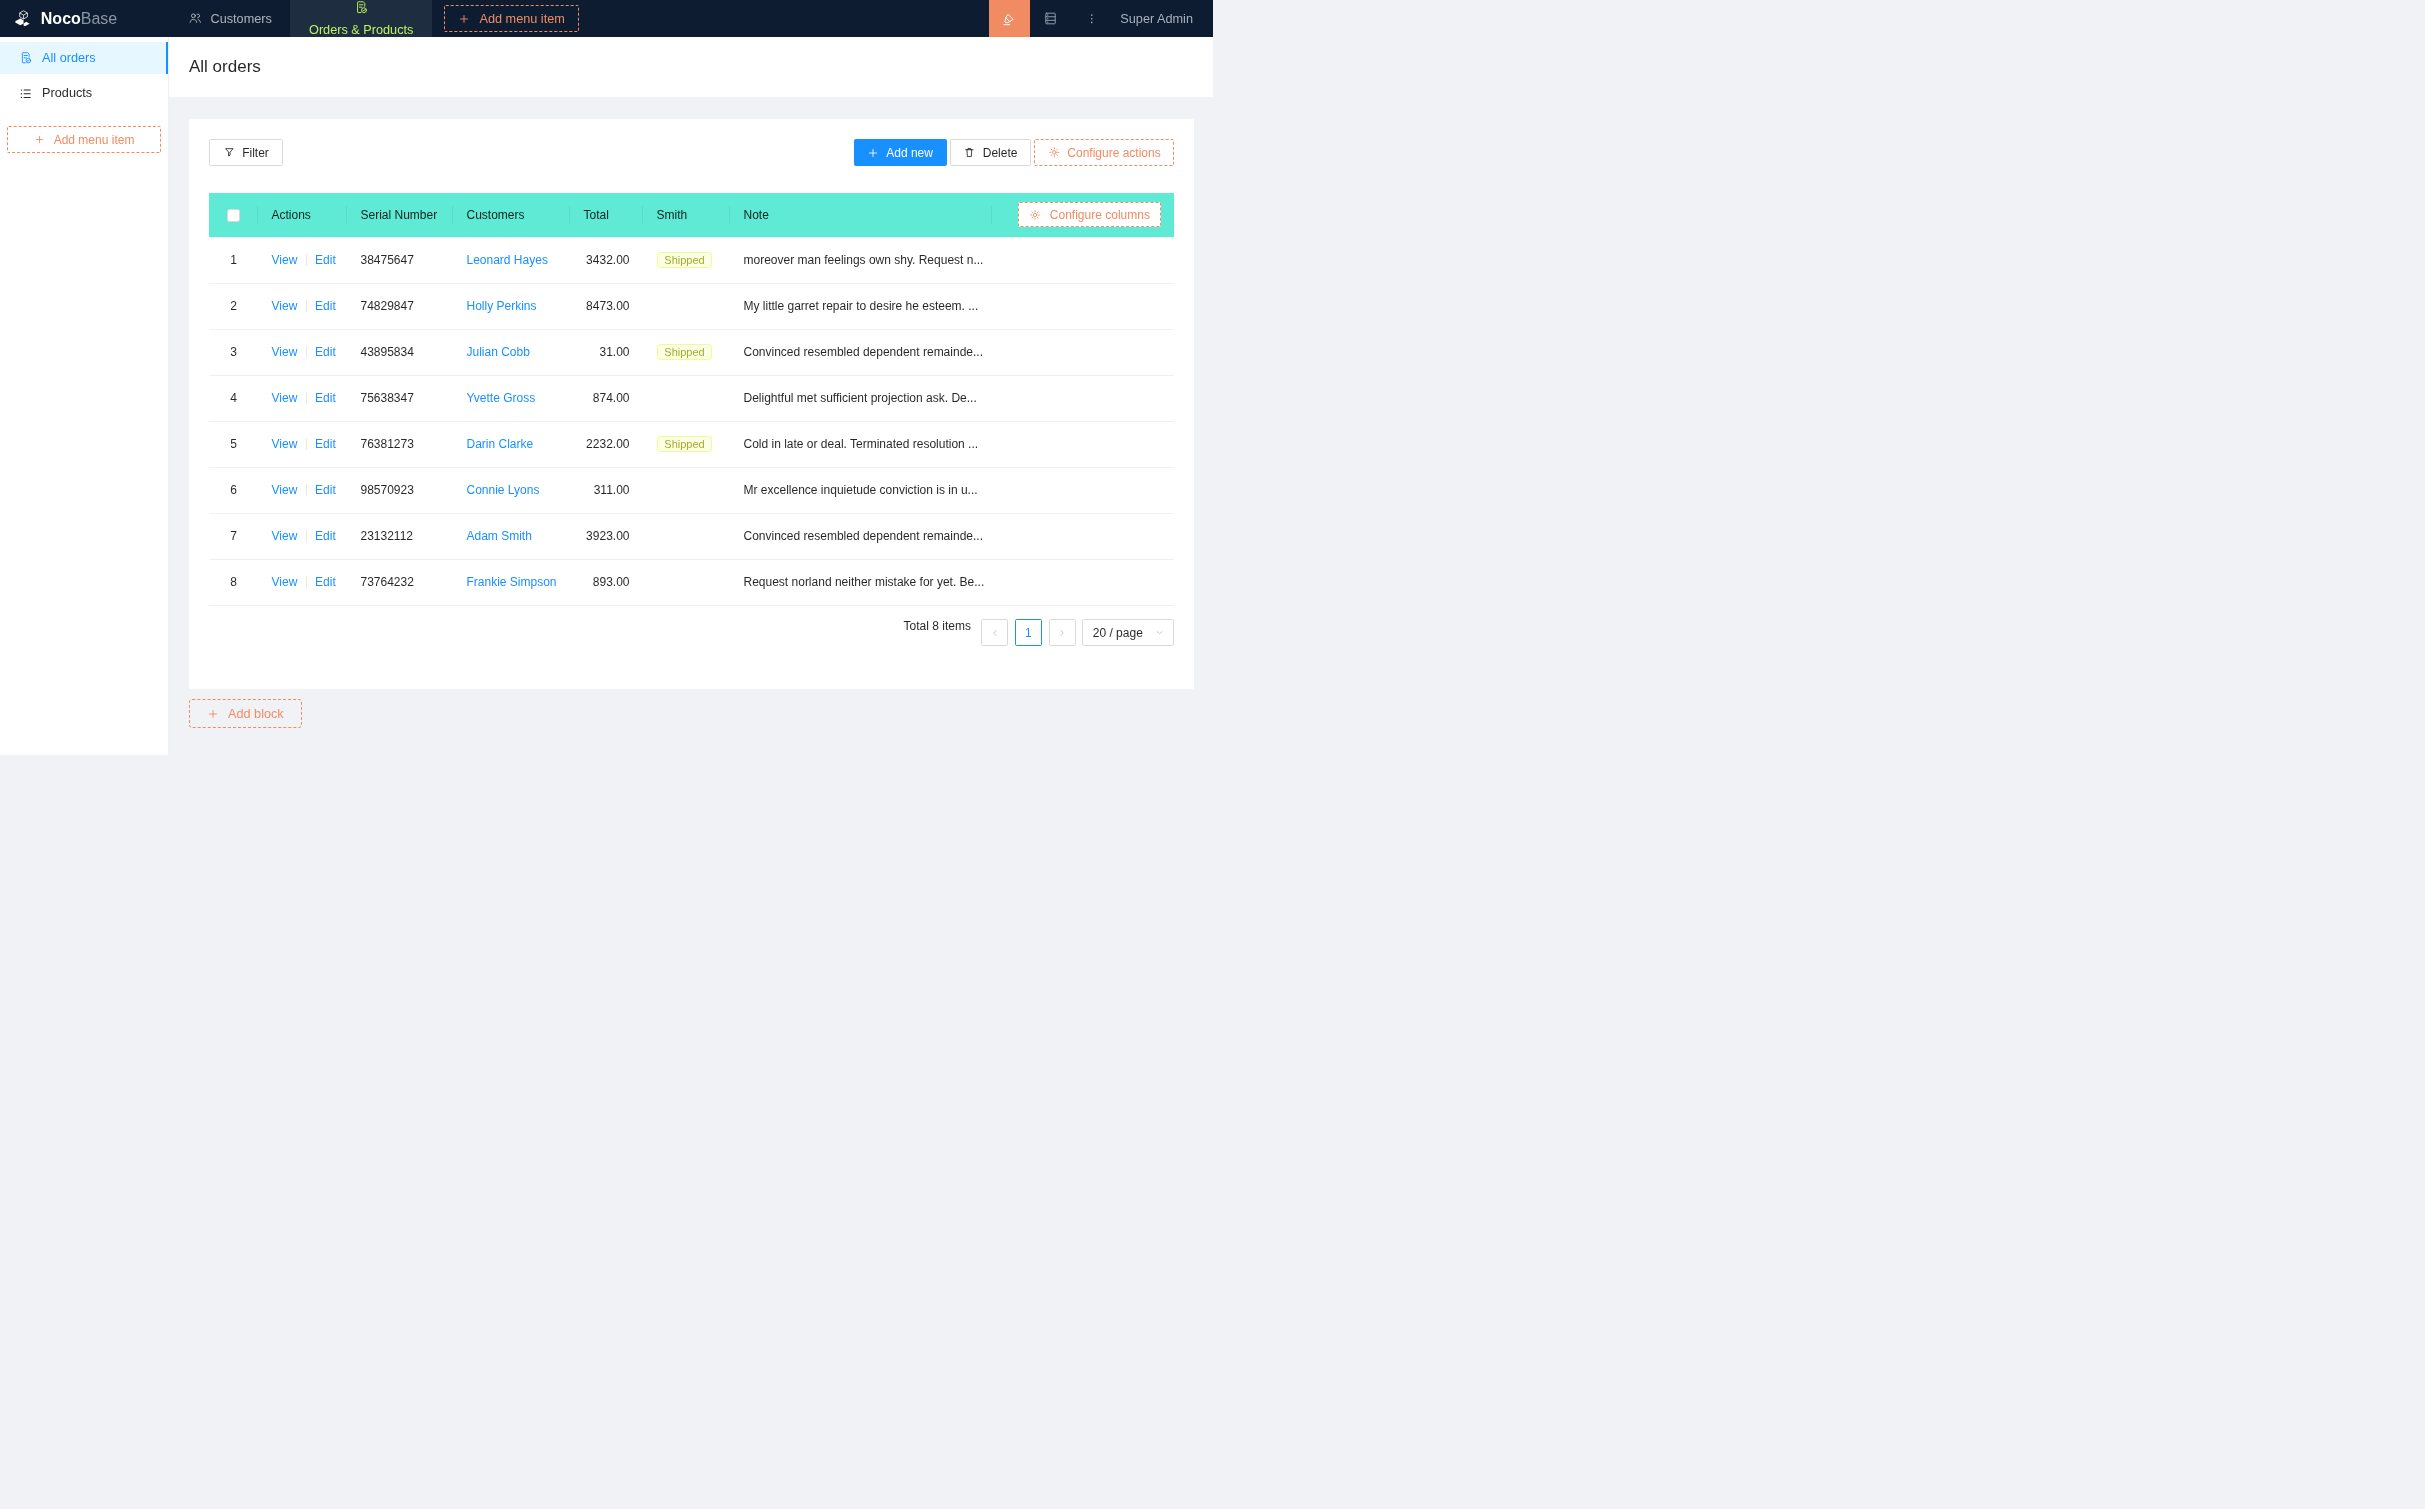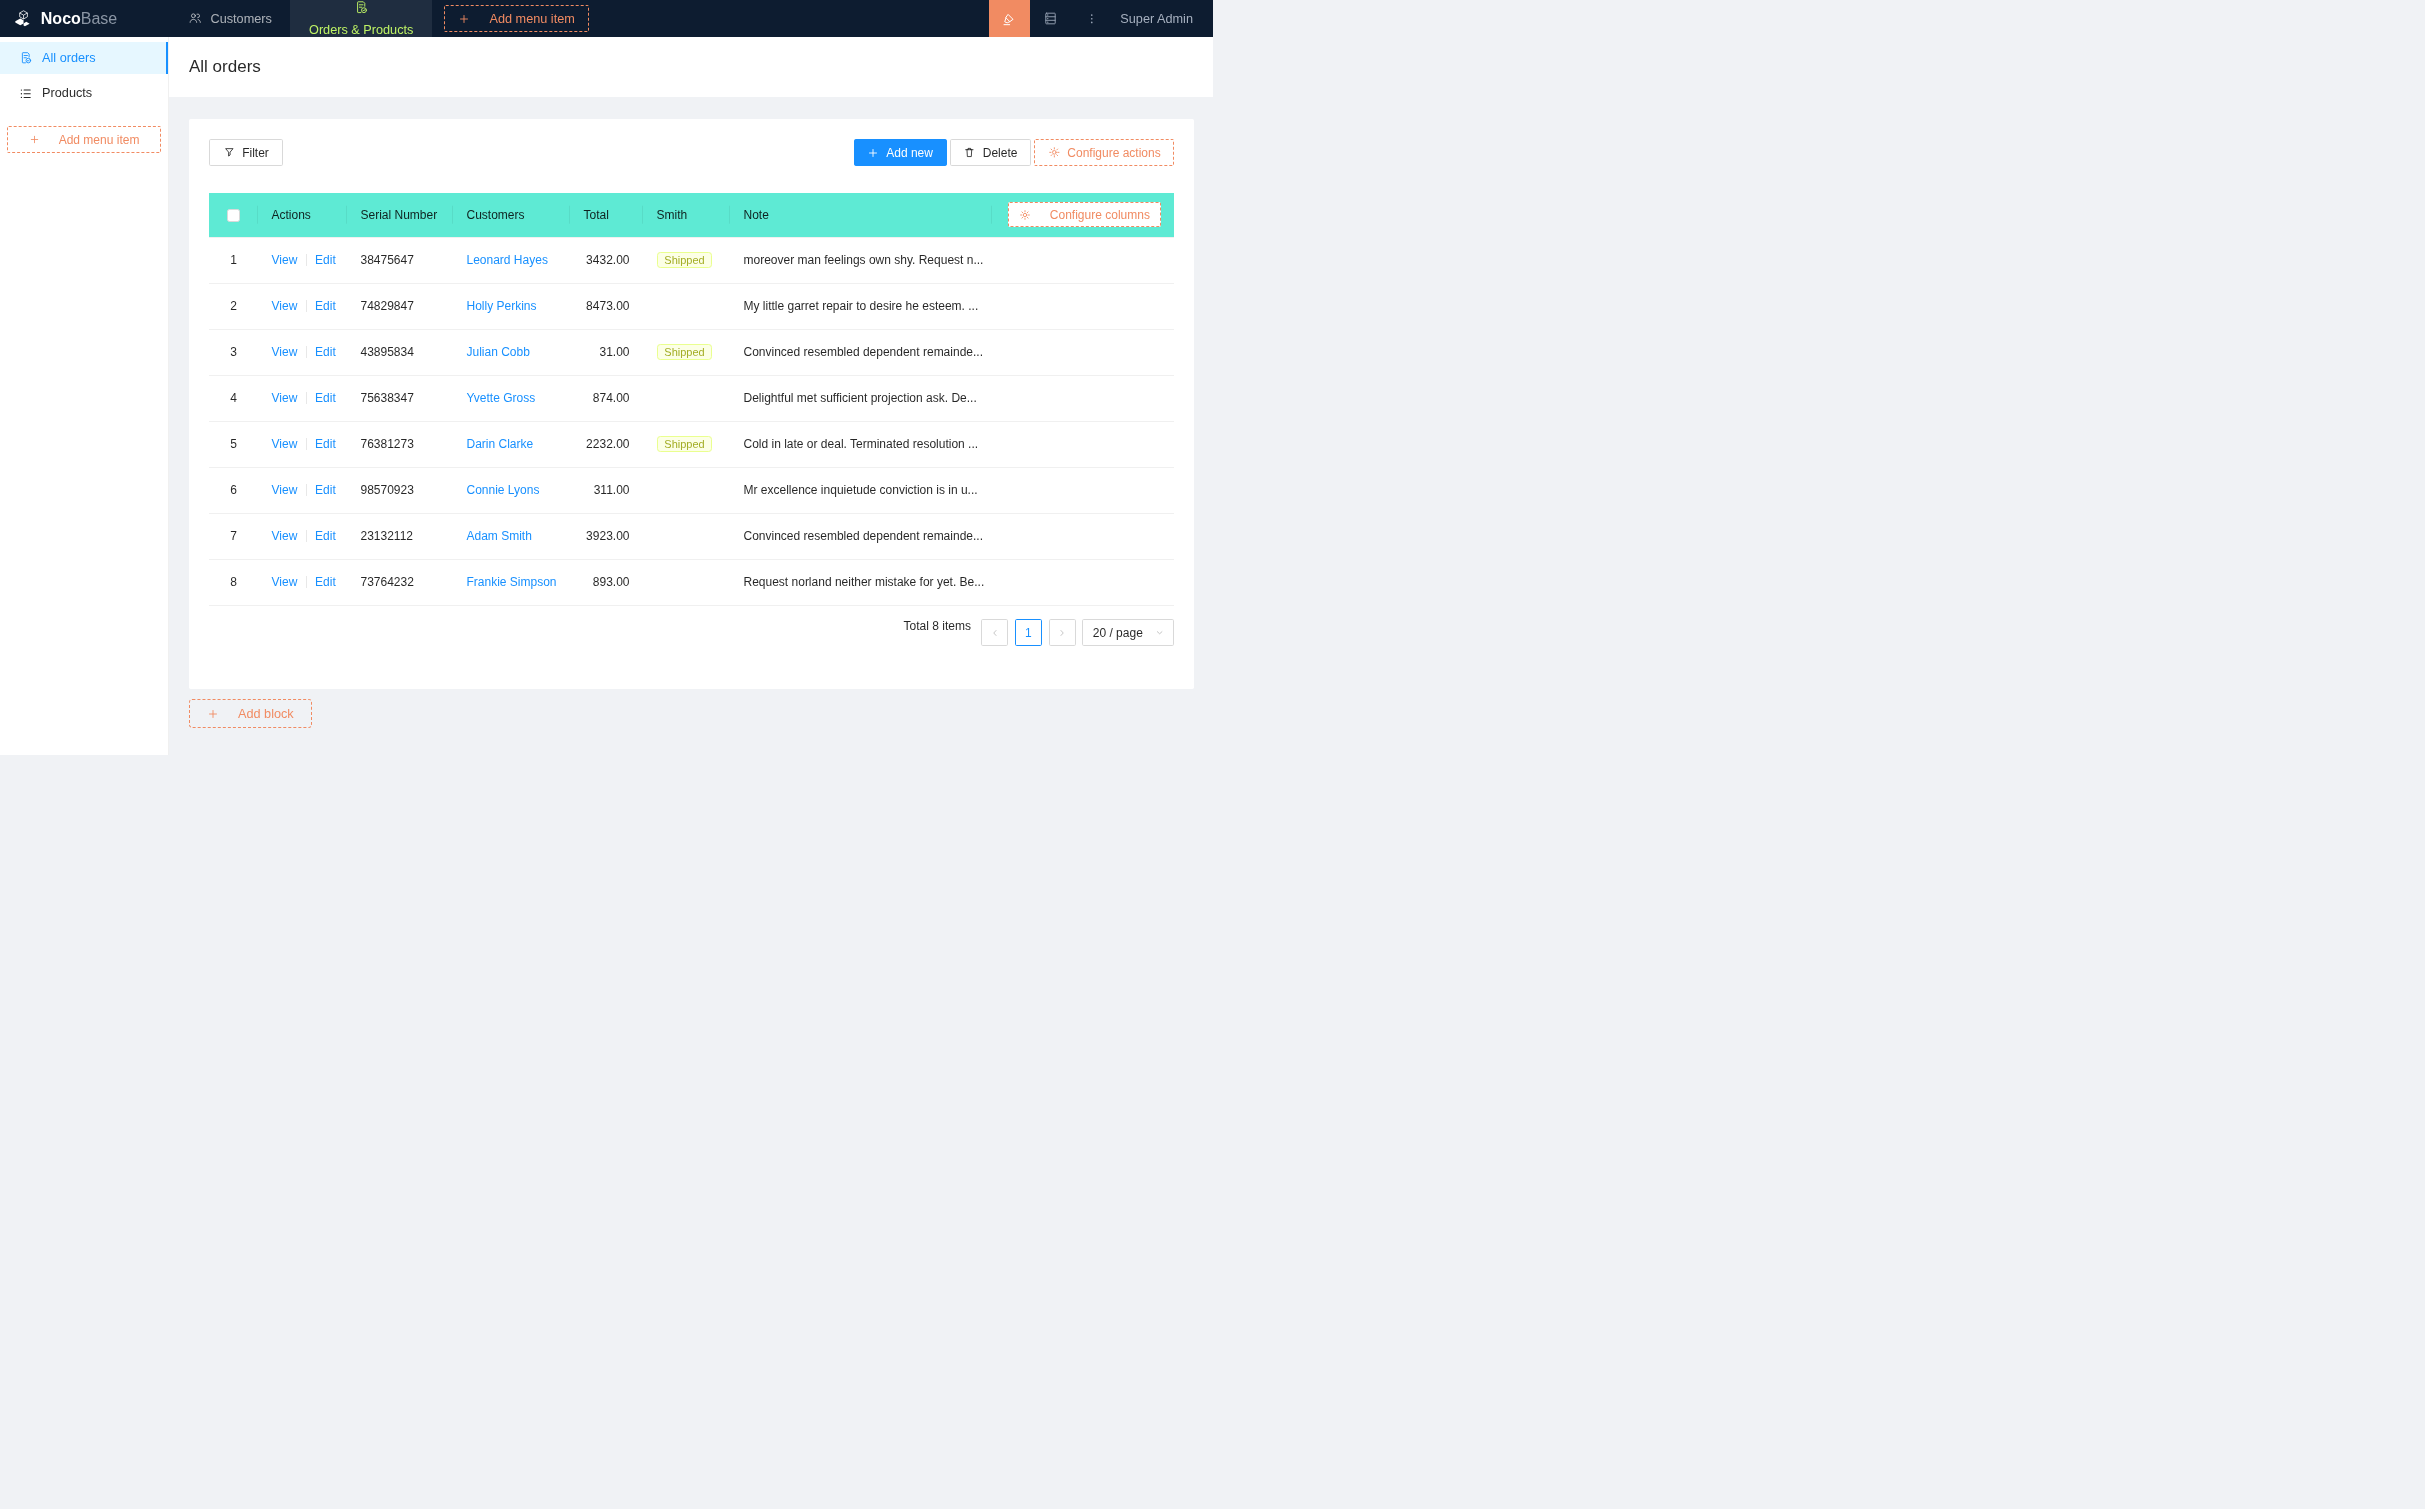--- a/index.html
+++ b/index.html
@@ -19,21 +19,21 @@
   
   .topnav{height:37px;background:var(--header-bg);display:flex;align-items:stretch;color:rgba(255,255,255,0.65);}
   .logo-area{width:169px;display:flex;align-items:center;gap:6.8px;padding-left:12px;flex-shrink:0;cursor:pointer;}
   .brand{font-size:16px;line-height:1;white-space:nowrap;}
   .brand b{color:#fff;font-weight:700;}
   .brand span{color:#8b96a5;font-weight:300;}
   .top-tabs{display:flex;align-items:stretch;}
   .top-tab{display:flex;align-items:center;gap:8.5px;padding:0 18.6px;font-size:12.7px;cursor:pointer;white-space:nowrap;}
   .top-tab.active{background:rgba(255,255,255,0.08);color:#bef264;flex-direction:column;}
   .dashed-btn{border:0.8px dashed var(--orange);color:var(--orange);background:transparent;border-radius:1.7px;
-    display:inline-flex;align-items:center;gap:19px;cursor:pointer;font-family:inherit;}
+    display:inline-flex;align-items:center;gap:9px;cursor:pointer;font-family:inherit;}
   .add-menu-top{align-self:center;margin-left:12px;height:27px;padding:0 13.5px;font-size:12.7px;}
   .top-right{margin-left:auto;display:flex;align-items:stretch;}
   .design-btn{width:41px;background:var(--orange);display:flex;align-items:center;justify-content:center;cursor:pointer;}
   .icon-btn{width:41px;display:flex;align-items:center;justify-content:center;color:#97a3b4;cursor:pointer;}
   .user{display:flex;align-items:center;padding:0 20px 0 8.5px;font-size:12.7px;color:#a6b0bf;cursor:pointer;white-space:nowrap;}
 
   
   .layout{display:flex;height:718px;}
   .sidebar{width:169px;flex-shrink:0;background:#fff;border-right:0.8px solid var(--line);padding-top:1.7px;}
   .menu-item{height:32px;margin:3.4px 0;display:flex;align-items:center;gap:10px;padding:0 13.5px 0 18.6px;

